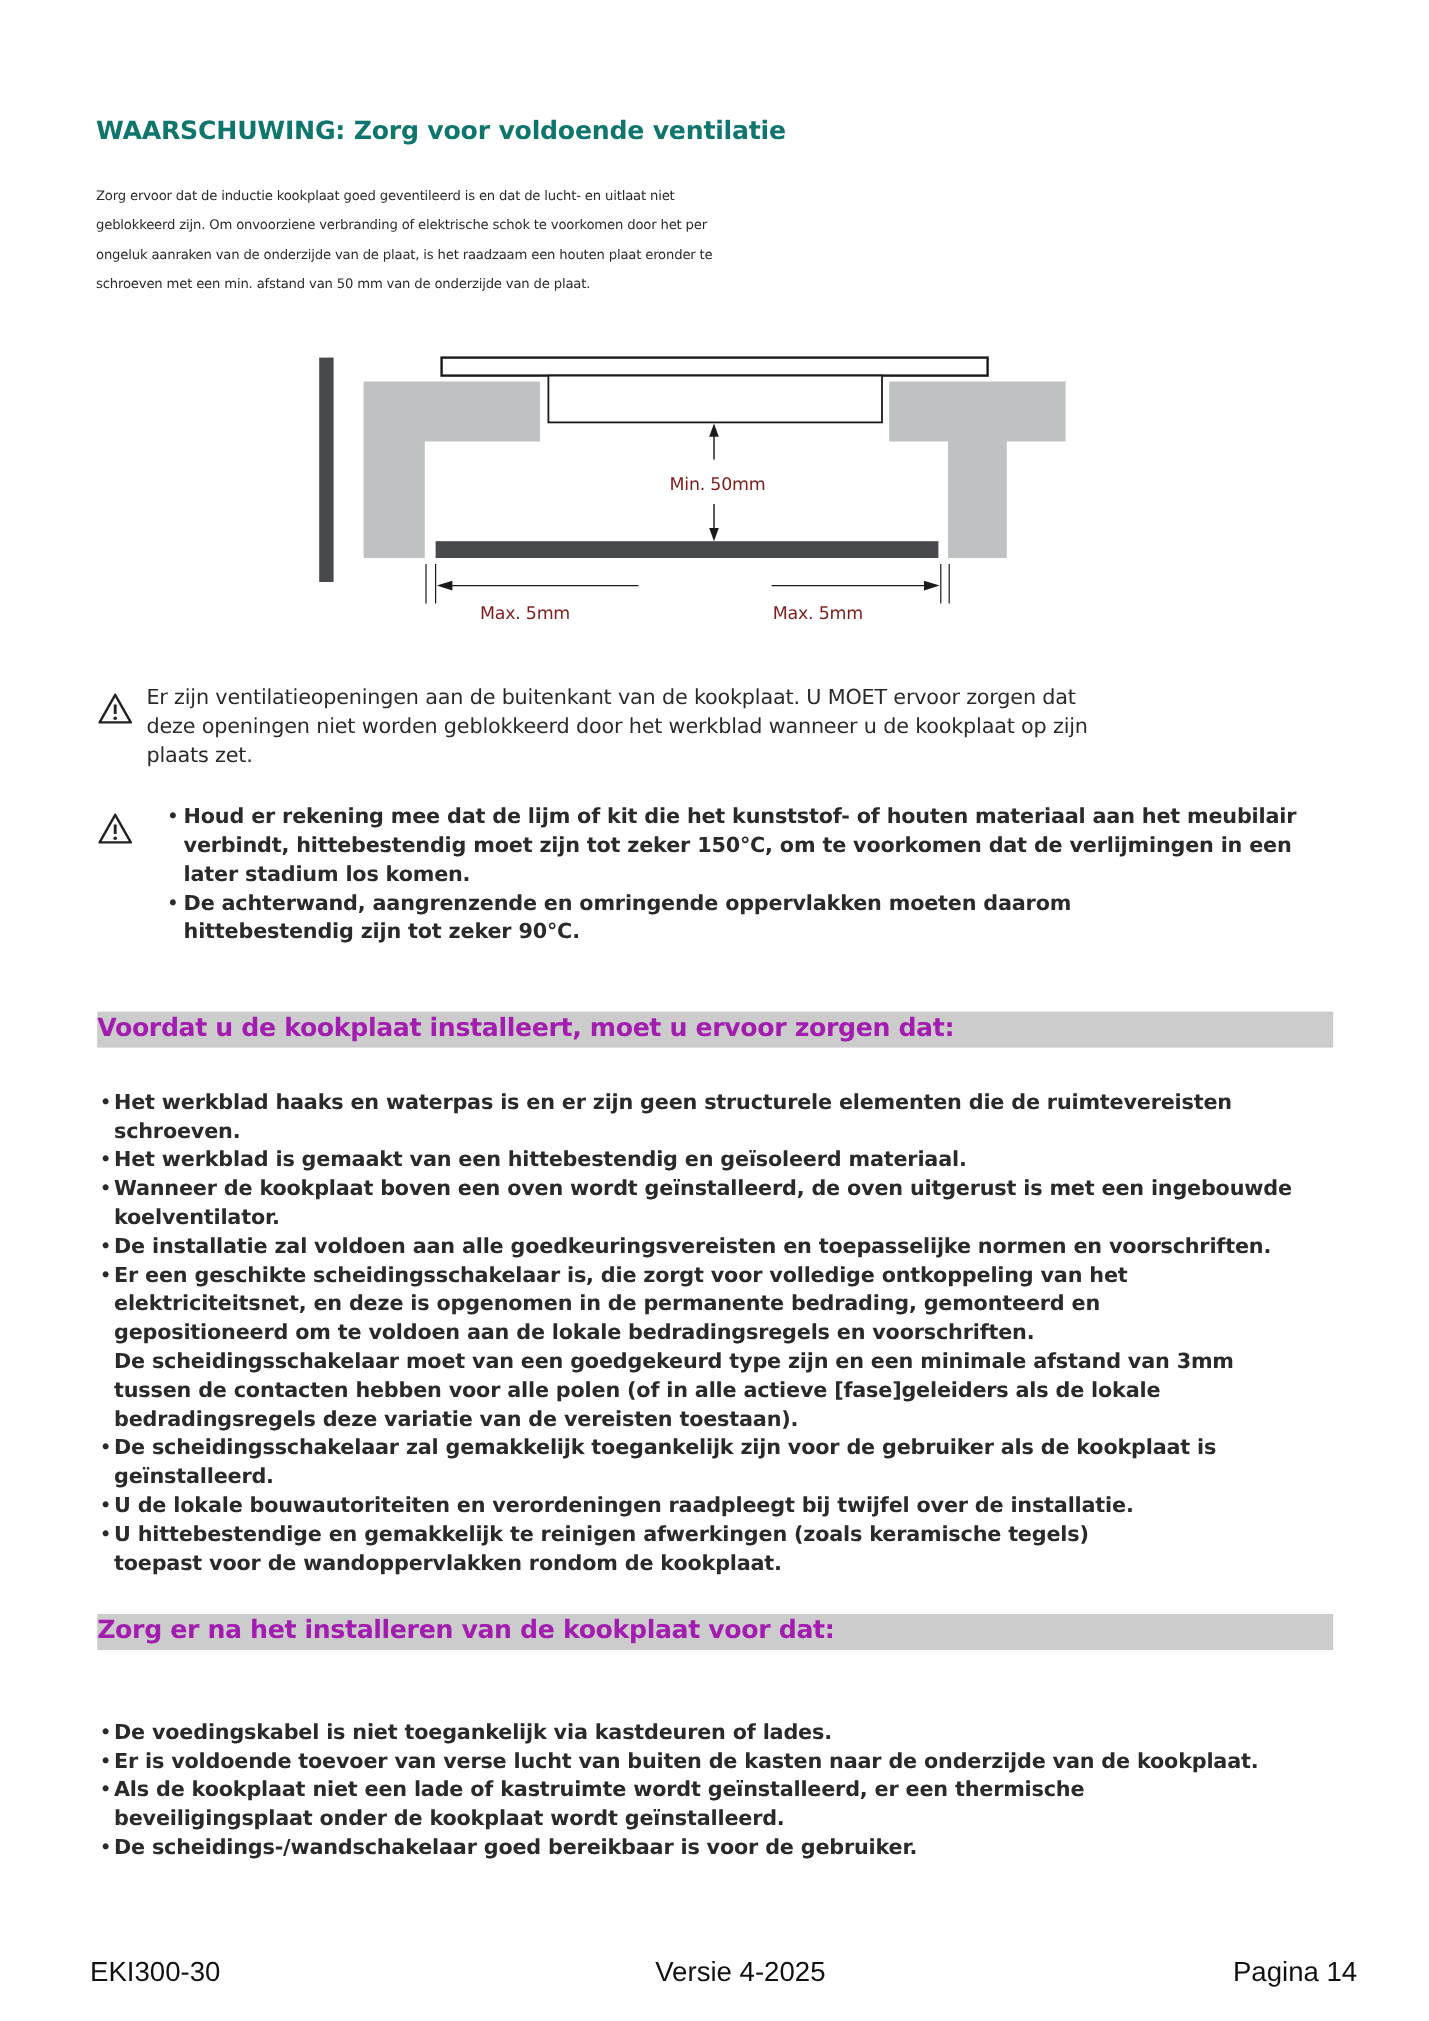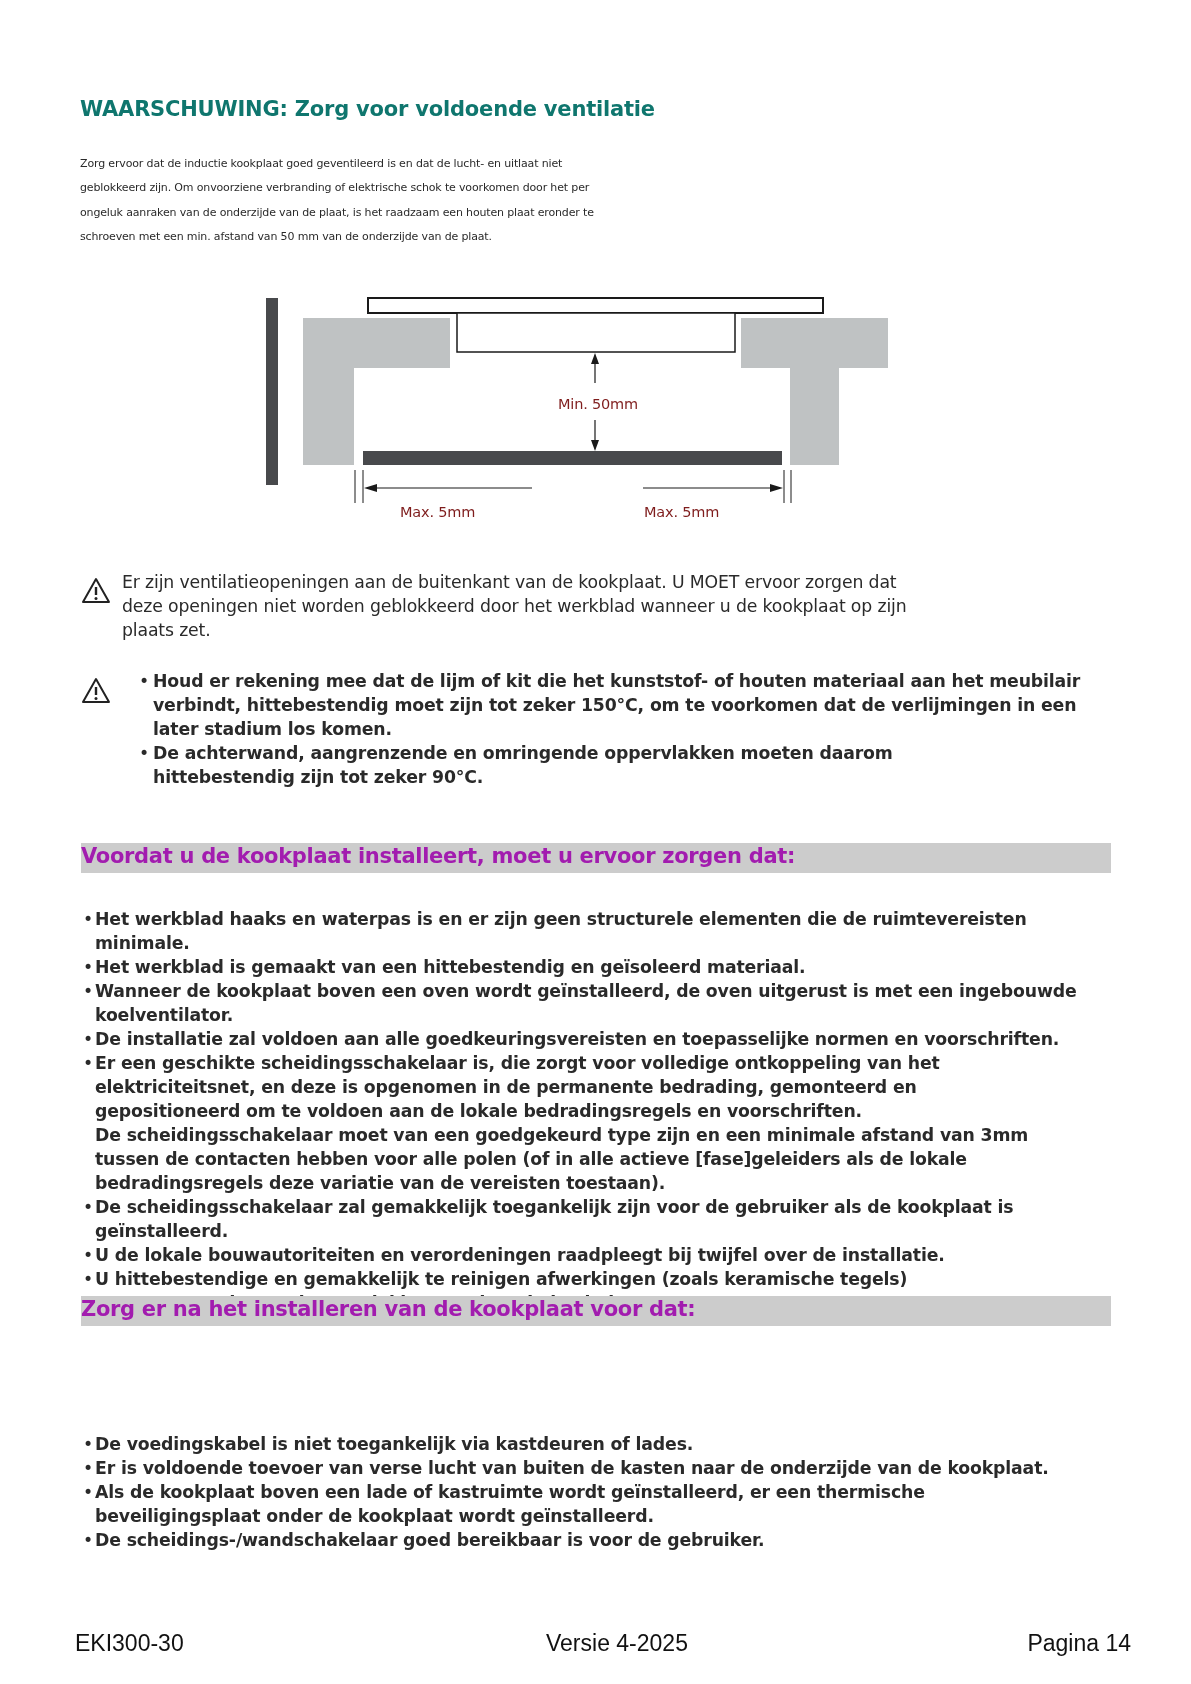--- a/index.html
+++ b/index.html
@@ -107,21 +107,21 @@
 </div>
 
 <div class="abs sec-bar" style="top:843px;">
   <span>Voordat u de kookplaat installeert, moet u ervoor zorgen dat:</span>
 </div>
 
 <div class="abs blist" style="top:907px;">
   <div class="bitem">
     <span class="dot">•</span>
     <div class="l">Het werkblad haaks en waterpas is en er zijn geen structurele elementen die de ruimtevereisten</div>
-    <div class="l">minimale.</div>
+    <div class="l">schroeven.</div>
   </div>
   <div class="bitem">
     <span class="dot">•</span>
     <div class="l">Het werkblad is gemaakt van een hittebestendig en geïsoleerd materiaal.</div>
   </div>
   <div class="bitem">
     <span class="dot">•</span>
     <div class="l">Wanneer de kookplaat boven een oven wordt geïnstalleerd, de oven uitgerust is met een ingebouwde</div>
     <div class="l">koelventilator.</div>
   </div>
@@ -147,36 +147,36 @@
     <span class="dot">•</span>
     <div class="l">U de lokale bouwautoriteiten en verordeningen raadpleegt bij twijfel over de installatie.</div>
   </div>
   <div class="bitem">
     <span class="dot">•</span>
     <div class="l">U hittebestendige en gemakkelijk te reinigen afwerkingen (zoals keramische tegels)</div>
     <div class="l">toepast voor de wandoppervlakken rondom de kookplaat.</div>
   </div>
 </div>
 
-<div class="abs sec-bar" style="top:1296px;text-align:right;">
+<div class="abs sec-bar" style="top:1345px;text-align:right;">
   <span>Zorg er na het installeren van de kookplaat voor dat:</span>
 </div>
 
 <div class="abs blist" style="top:1432px;">
   <div class="bitem">
     <span class="dot">•</span>
     <div class="l">De voedingskabel is niet toegankelijk via kastdeuren of lades.</div>
   </div>
   <div class="bitem">
     <span class="dot">•</span>
     <div class="l">Er is voldoende toevoer van verse lucht van buiten de kasten naar de onderzijde van de kookplaat.</div>
   </div>
   <div class="bitem">
     <span class="dot">•</span>
-    <div class="l">Als de kookplaat boven een lade of kastruimte wordt geïnstalleerd, er een thermische</div>
+    <div class="l">Als de kookplaat niet een lade of kastruimte wordt geïnstalleerd, er een thermische</div>
     <div class="l">beveiligingsplaat onder de kookplaat wordt geïnstalleerd.</div>
   </div>
   <div class="bitem">
     <span class="dot">•</span>
     <div class="l">De scheidings-/wandschakelaar goed bereikbaar is voor de gebruiker.</div>
   </div>
 </div>
 
 <div class="abs footer" style="left:75px;">EKI300-30</div>
 <div class="abs footer" style="left:546px;">Versie 4-2025</div>

